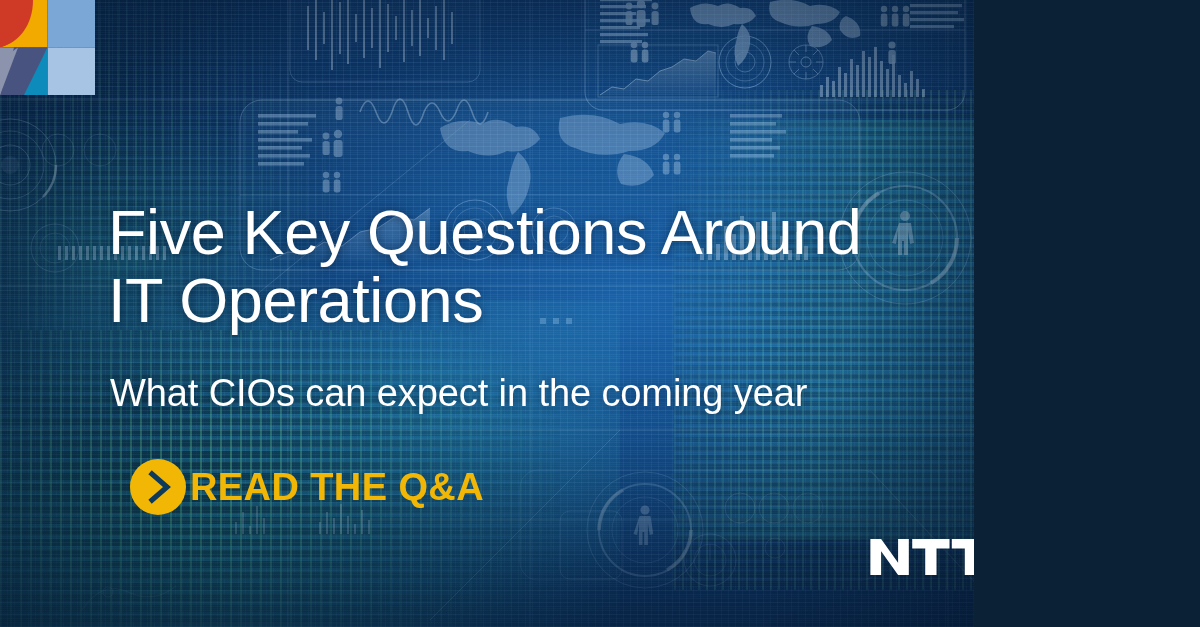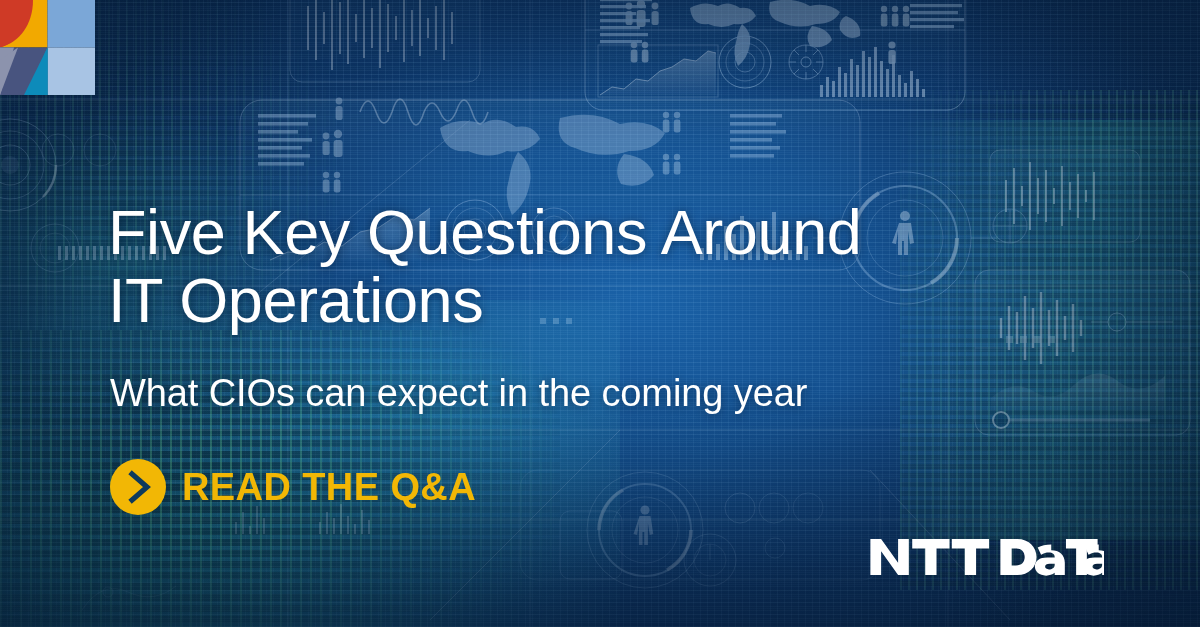--- a/index.html
+++ b/index.html
@@ -1,21 +1,21 @@
 <!DOCTYPE html>
 <html><head>
 <meta charset="utf-8">
 <style>
   * { margin:0; padding:0; box-sizing:border-box; }
   html, body { width:1200px; height:627px; overflow:hidden; background:#0b2236; }
   body { font-family:"Liberation Sans", sans-serif; }
 
   .banner {
     position:relative;
-    width:1200px; height:627px;
+    width:974px; height:627px;
     overflow:hidden;
     background:#0d3a63;
   }
 
   
   .bg-base {
     position:absolute; inset:0;
     background:
       radial-gradient(ellipse 620px 420px at 640px 300px, #1a62a8 0%, #14508f 38%, #0d3668 70%, #0a2a52 100%),
       linear-gradient(180deg,#0e3f72 0%,#10467d 45%,#0c2f57 100%);
@@ -110,21 +110,21 @@
   .subhead {
     position:absolute; left:110px; top:370px;
     color:#ffffff;
     font-size:38px;
     font-weight:300;
     line-height:46px;
     letter-spacing:-0.1px;
     text-shadow:0 1px 8px rgba(3,22,45,.5);
   }
 
-  .cta { position:absolute; left:110px; top:459px; display:flex; align-items:center; gap:16px; cursor:pointer; }
+  .cta { position:absolute; left:110px; top:459px; display:flex; align-items:center; gap:4px; cursor:pointer;padding-left:20px; }
   .cta-icon { width:56px; height:56px; flex:0 0 56px; display:block; }
   .cta-label {
     color:#f2b705;
     font-size:38px;
     font-weight:700;
     letter-spacing:0.4px;
     line-height:46px;
     white-space:nowrap;
   }
 

